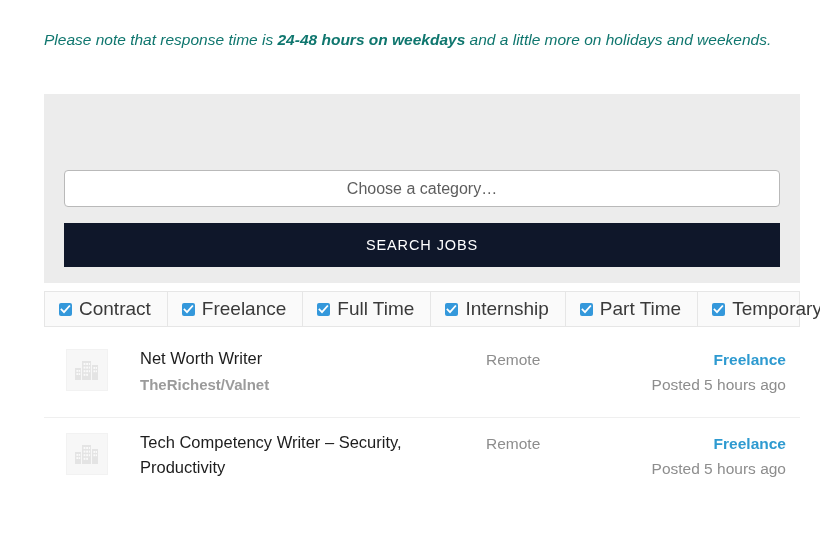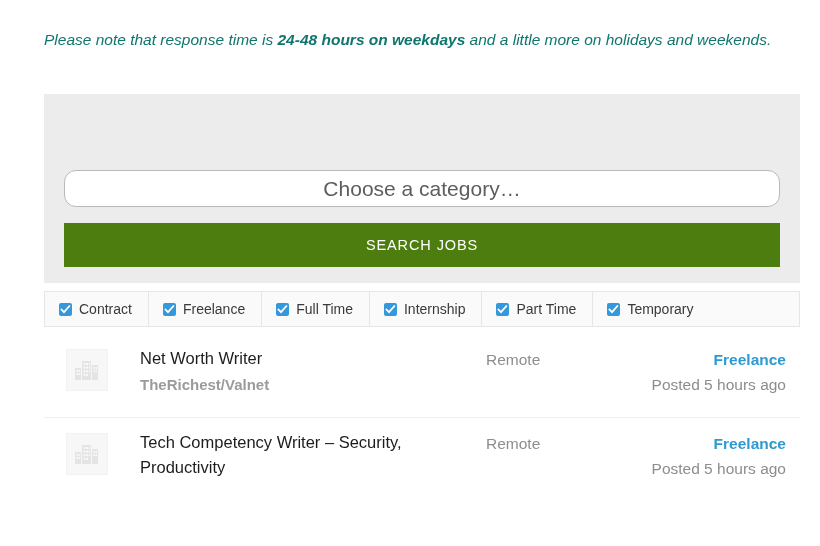--- a/index.html
+++ b/index.html
@@ -73,37 +73,37 @@
 
   .category-select {
     position: absolute;
     left: 20px;
     top: 76px;
     width: 716px;
     height: 37px;
     box-sizing: border-box;
     background: #ffffff;
     border: 1px solid #b9b9b9;
-    border-radius: 12px;
+    border-radius: 4px;
     display: flex;
     align-items: center;
     justify-content: center;
-    font-size: 21px;
+    font-size: 16px;
     color: #5d5d5d;
     cursor: pointer;
     user-select: none;
   }
 
   .search-button {
     position: absolute;
     left: 20px;
     top: 129px;
     width: 716px;
     height: 44px;
-    background: #4d7c0f;
+    background: #0f172a;
     border: none;
     color: #ffffff;
     font-family: "Liberation Sans", sans-serif;
     font-size: 14.5px;
     letter-spacing: 0.9px;
     text-transform: uppercase;
     cursor: pointer;
     display: flex;
     align-items: center;
     justify-content: center;
@@ -120,21 +120,21 @@
     background: #fafafa;
     border: 1px solid #e6e6e6;
     display: flex;
     align-items: stretch;
   }
   .filter-item {
     display: flex;
     align-items: center;
     padding: 0 16px 0 14px;
     border-right: 1px solid #e6e6e6;
-    font-size: 14px;
+    font-size: 19px;
     color: #3a3a3a;
     cursor: pointer;
     white-space: nowrap;
   }
   .filter-item:last-child { border-right: none; }
   .checkbox {
     width: 13px;
     height: 13px;
     flex: 0 0 13px;
     margin-right: 7px;

